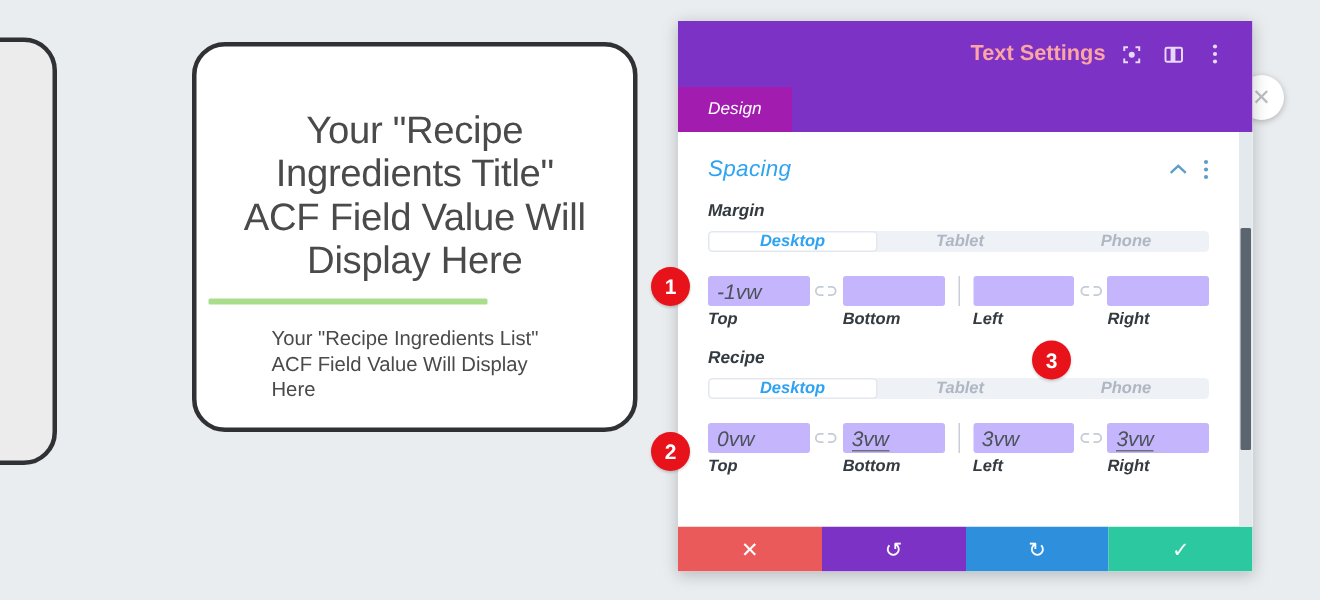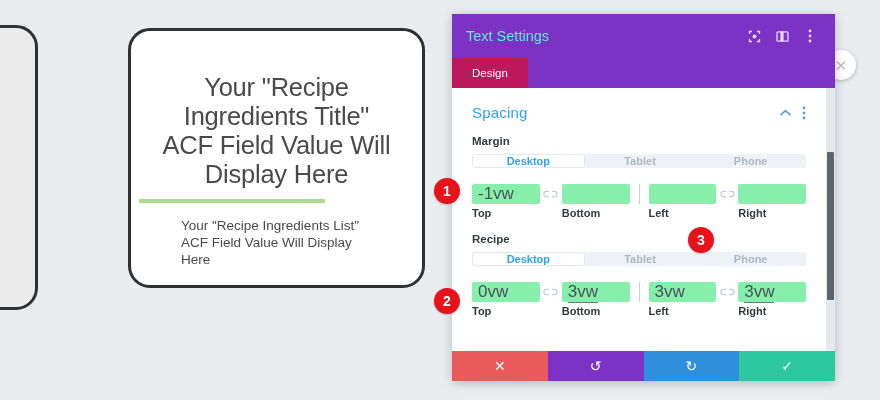--- a/index.html
+++ b/index.html
@@ -83,50 +83,51 @@
     overflow:hidden;
   }
 
   
   #panel-header{
     height:44px;background:#7c32c4;
     display:flex;align-items:center;
     padding:0 14px;flex:none;
   }
   #panel-title{
-    color:#5eead4;font-size:14.5px;font-weight:normal;flex:1;
+    color:#fca5a5;font-size:14.5px;font-weight:bold;flex:1;text-align:right;
   }
   .hdr-icon{
     width:22px;height:22px;margin-left:6px;
     display:flex;align-items:center;justify-content:center;
     color:#e8d9f7;
   }
   .hdr-icon svg{display:block;}
 
   
   #panel-tabs{
     height:30px;background:#7c32c4;
     display:flex;align-items:stretch;flex:none;
   }
   .tab{
     display:flex;align-items:center;justify-content:center;
     color:#efe3fb;font-size:11.5px;
     padding:0 20px;
   }
-  .tab.active{background:#be185d;color:#ffffff;}
+  .tab.active{background:#a21caf;color:#ffffff;font-style:italic;}
 
   
   #panel-body{
     flex:1;position:relative;background:#ffffff;
     overflow:hidden;
   }
   #panel-scroll{
     position:absolute;inset:0 9px 0 0;
     padding:16px 20px 8px 20px;
     box-sizing:border-box;
+    font-style:italic;
   }
   #scroll-track{
     position:absolute;top:0;right:0;bottom:0;width:9px;
     background:#e4e9ee;
   }
   #scroll-thumb{
     position:absolute;top:64px;right:1px;width:7px;height:148px;
     background:#5a6570;border-radius:1px;
   }
 
@@ -159,24 +160,24 @@
 
   
   .spacing-group{display:flex;align-items:flex-start;margin-bottom:14px;}
   .half{display:flex;align-items:flex-start;flex:1;}
   .divider-v{
     width:1px;background:#c9ced6;height:20px;
     margin:0 9px;flex:none;
   }
   .inp-wrap{flex:1;}
   .inp{
-    height:20px;background:#86efac;border-radius:2px;
+    height:20px;background:#c4b5fd;border-radius:2px;
     display:flex;align-items:center;
     padding:0 6px;box-sizing:border-box;
-    font-size:17px;color:#4b5258;
+    font-size:14px;color:#4b5258;
   }
   .inp.underline span{border-bottom:1px solid #6b737a;}
   .side-label{
     text-align:left;font-size:11px;color:#333a40;
     margin-top:3px;font-weight:bold;
   }
   .link-icon{
     width:22px;flex:none;display:flex;align-items:center;
     justify-content:center;height:20px;
     color:#c4ccd6;font-size:9px;letter-spacing:-1px;

